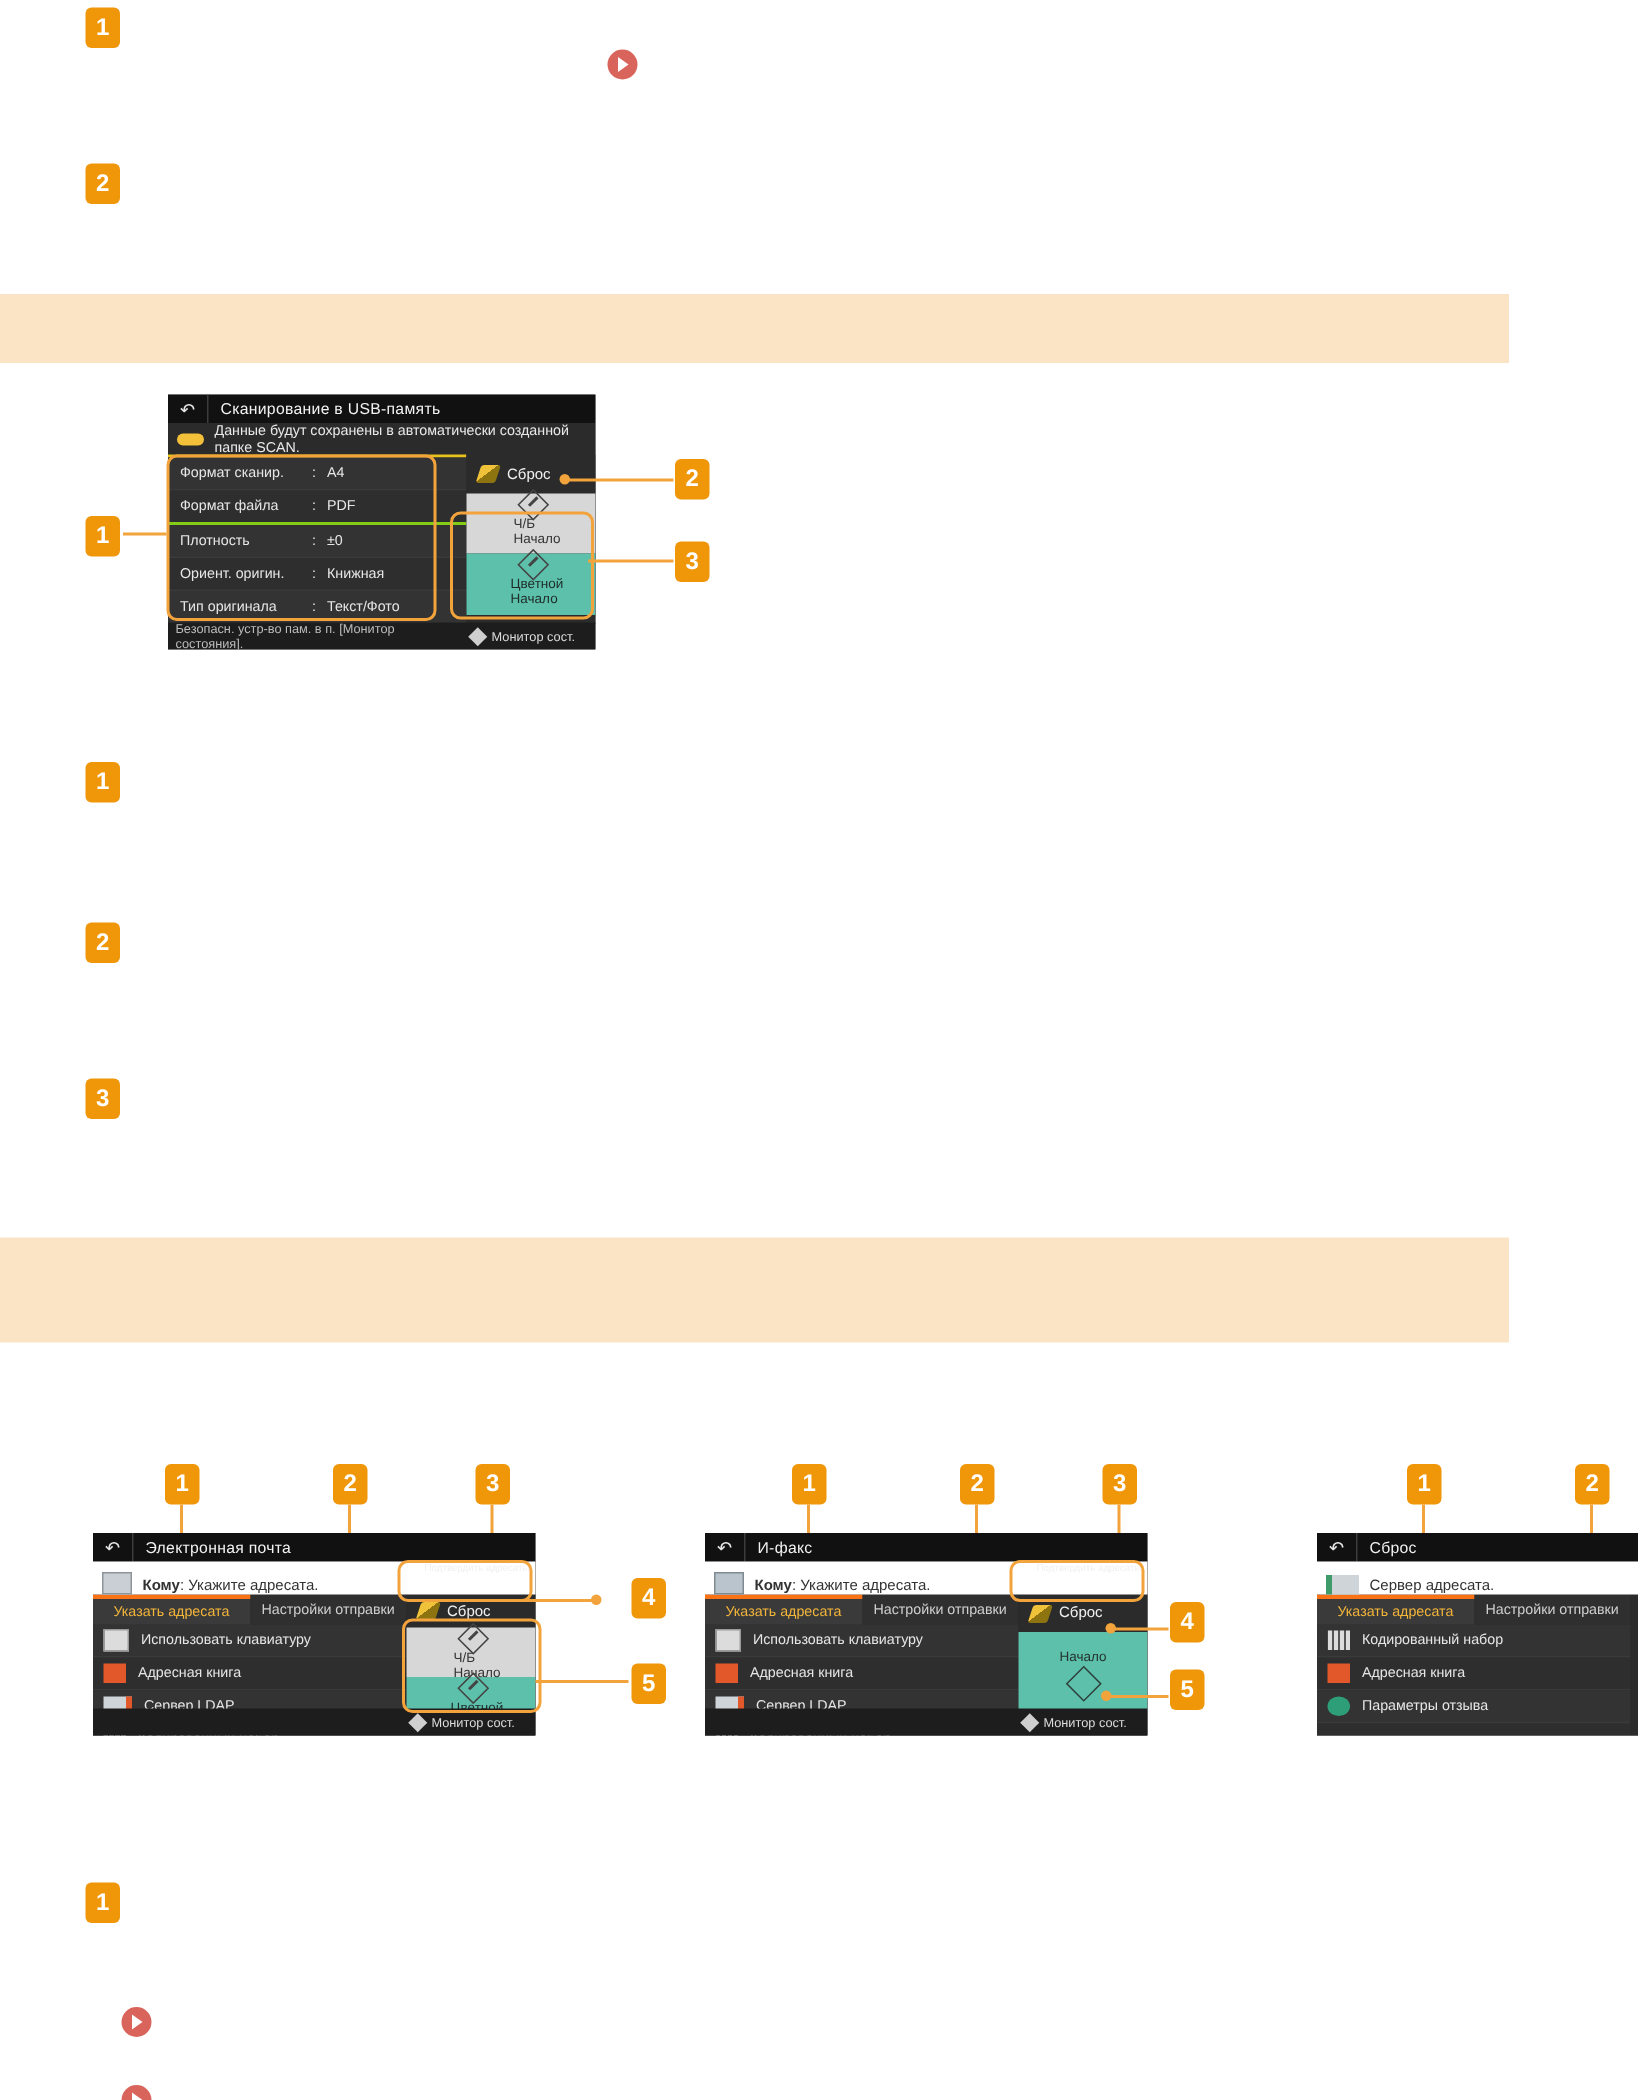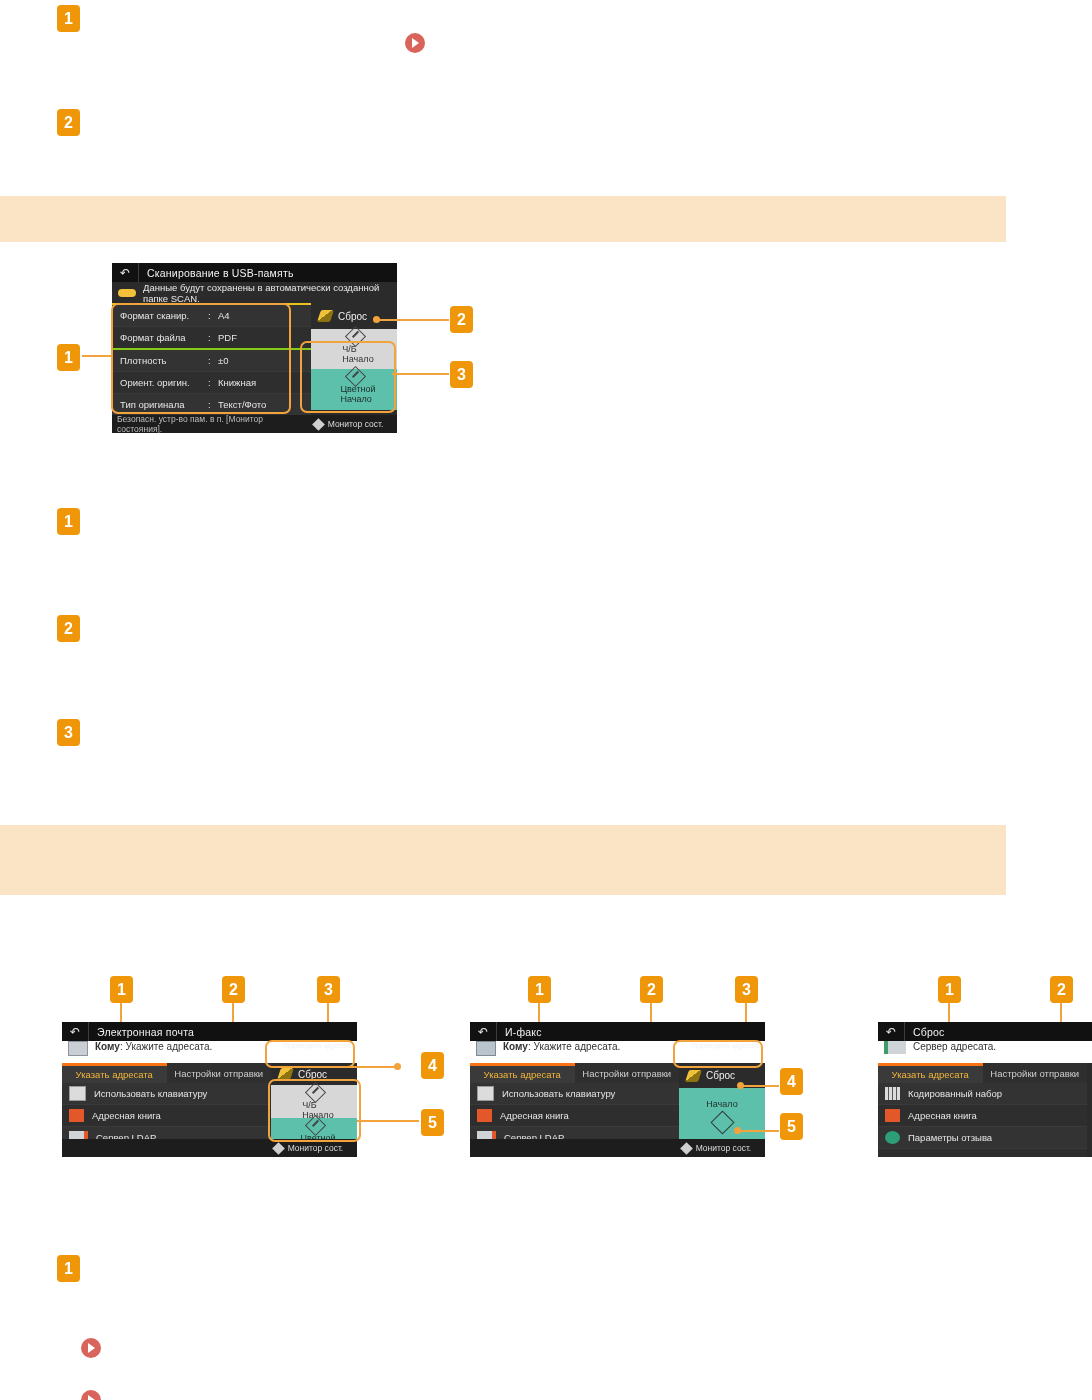--- a/index.html
+++ b/index.html
@@ -33,21 +33,21 @@
   .titletext{padding-left:8px;letter-spacing:.2px;}
   .subbar{
     height:21px;background:#2b2b2b;display:flex;align-items:center;
     color:#e9e9e9;font-size:9.5px;padding-left:6px;
   }
   .pillicon{
     width:18px;height:8px;border-radius:4px;background:#f3c03a;margin-right:7px;
     flex:0 0 auto;
   }
   .whitebar{
-    height:22px;background:#fff;display:flex;align-items:flex-start;
+    height:22px;background:#fff;display:flex;align-items:flex-end;
     color:#333;font-size:10px;padding-left:6px;position:relative;
   }
   .mailicon{width:18px;height:13px;margin-right:7px;flex:0 0 auto;position:relative;}
   .body{display:flex;}
   .leftcol{flex:1 1 auto;}
   .rightcol{width:86px;flex:0 0 auto;background:#2b2b2b;}
   .rowlist .row{
     height:21px;display:flex;align-items:center;color:#e6e6e6;font-size:9.5px;
     border-bottom:1px solid #3a3a3a;padding-left:7px;background:#333;
   }

